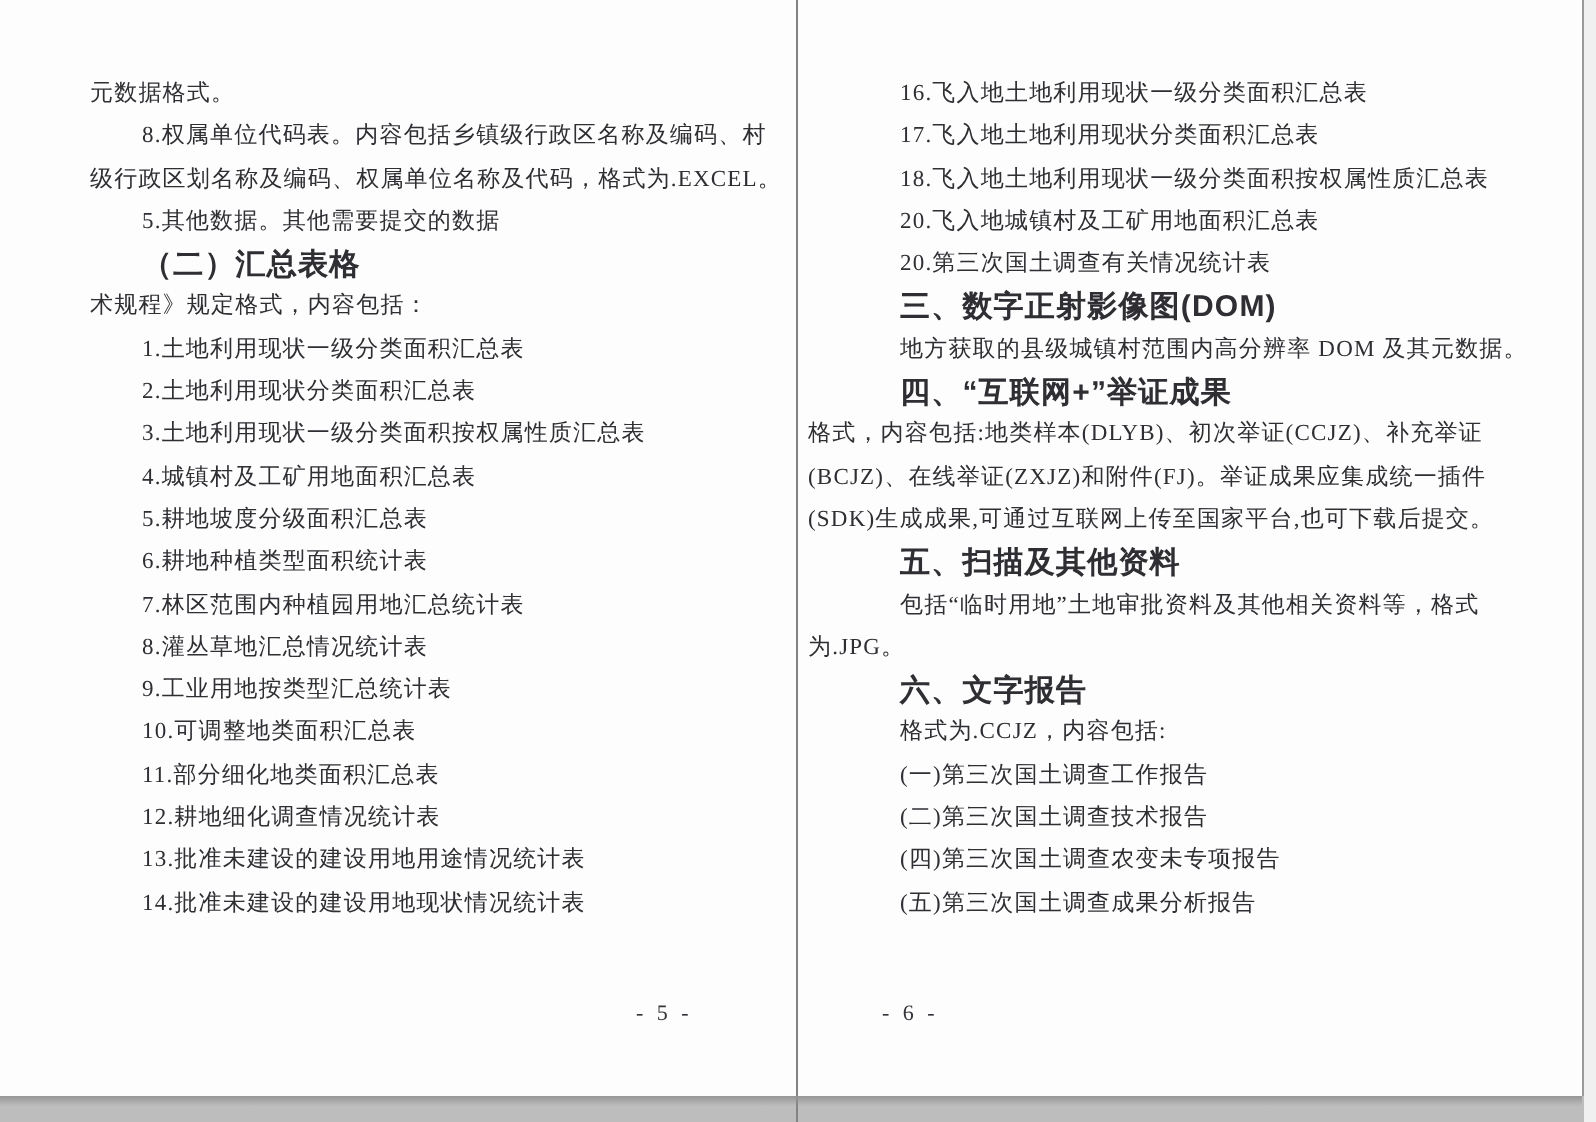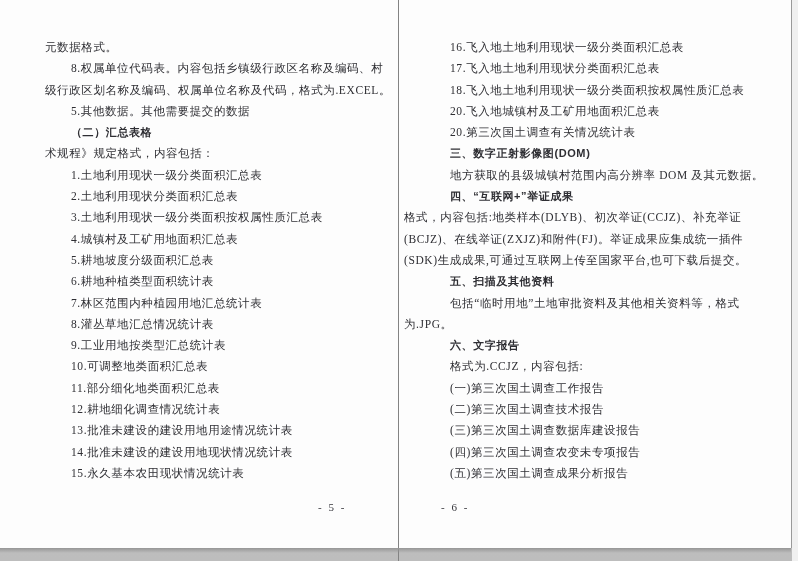--- a/index.html
+++ b/index.html
@@ -20,21 +20,21 @@
   .page.right .textcol{left:5px;width:378px;}
   .line{
     height:21.3px;line-height:21.3px;white-space:nowrap;
     font-size:11.5px;letter-spacing:0.6px;color:#2e2e33;
   }
   .page.left .line.indent{padding-left:26px;}
   .page.right .line.indent{padding-left:46px;}
   .line.bold{
     font-weight:bold;
     font-family:"Liberation Sans","DejaVu Sans",sans-serif;
-    font-size:11px;
+    font-size:15px;
   }
   .pagenum{
     position:absolute;top:501px;font-size:11px;color:#34343a;
     letter-spacing:2px;font-family:"Liberation Serif","DejaVu Serif",serif;
   }
   .page.left .pagenum{left:318px;}
   .page.right .pagenum{left:42px;}
 </style>
 </head>
 <body>
@@ -55,21 +55,20 @@
         <div class="line indent">5.耕地坡度分级面积汇总表</div>
         <div class="line indent">6.耕地种植类型面积统计表</div>
         <div class="line indent">7.林区范围内种植园用地汇总统计表</div>
         <div class="line indent">8.灌丛草地汇总情况统计表</div>
         <div class="line indent">9.工业用地按类型汇总统计表</div>
         <div class="line indent">10.可调整地类面积汇总表</div>
         <div class="line indent">11.部分细化地类面积汇总表</div>
         <div class="line indent">12.耕地细化调查情况统计表</div>
         <div class="line indent">13.批准未建设的建设用地用途情况统计表</div>
         <div class="line indent">14.批准未建设的建设用地现状情况统计表</div>
-        <div class="line indent">15.永久基本农田现状情况统计表</div>
       </div>
     <div class="pagenum">- 5 -</div>
   </section>
 
   <section class="page right">
     <div class="textcol" id="right-col">
         <div class="line indent">16.飞入地土地利用现状一级分类面积汇总表</div>
         <div class="line indent">17.飞入地土地利用现状分类面积汇总表</div>
         <div class="line indent">18.飞入地土地利用现状一级分类面积按权属性质汇总表</div>
         <div class="line indent">20.飞入地城镇村及工矿用地面积汇总表</div>
@@ -80,21 +79,20 @@
         <div class="line">格式，内容包括:地类样本(DLYB)、初次举证(CCJZ)、补充举证</div>
         <div class="line">(BCJZ)、在线举证(ZXJZ)和附件(FJ)。举证成果应集成统一插件</div>
         <div class="line">(SDK)生成成果,可通过互联网上传至国家平台,也可下载后提交。</div>
         <div class="line indent bold">五、扫描及其他资料</div>
         <div class="line indent">包括“临时用地”土地审批资料及其他相关资料等，格式</div>
         <div class="line">为.JPG。</div>
         <div class="line indent bold">六、文字报告</div>
         <div class="line indent">格式为.CCJZ，内容包括:</div>
         <div class="line indent">(一)第三次国土调查工作报告</div>
         <div class="line indent">(二)第三次国土调查技术报告</div>
-        <div class="line indent">(三)第三次国土调查数据库建设报告</div>
         <div class="line indent">(四)第三次国土调查农变未专项报告</div>
         <div class="line indent">(五)第三次国土调查成果分析报告</div>
       </div>
     <div class="pagenum">- 6 -</div>
   </section>
 
   <div class="spine"></div>
   <div class="page-shadow"></div>
   <div class="edge-right"></div>
 </div>

